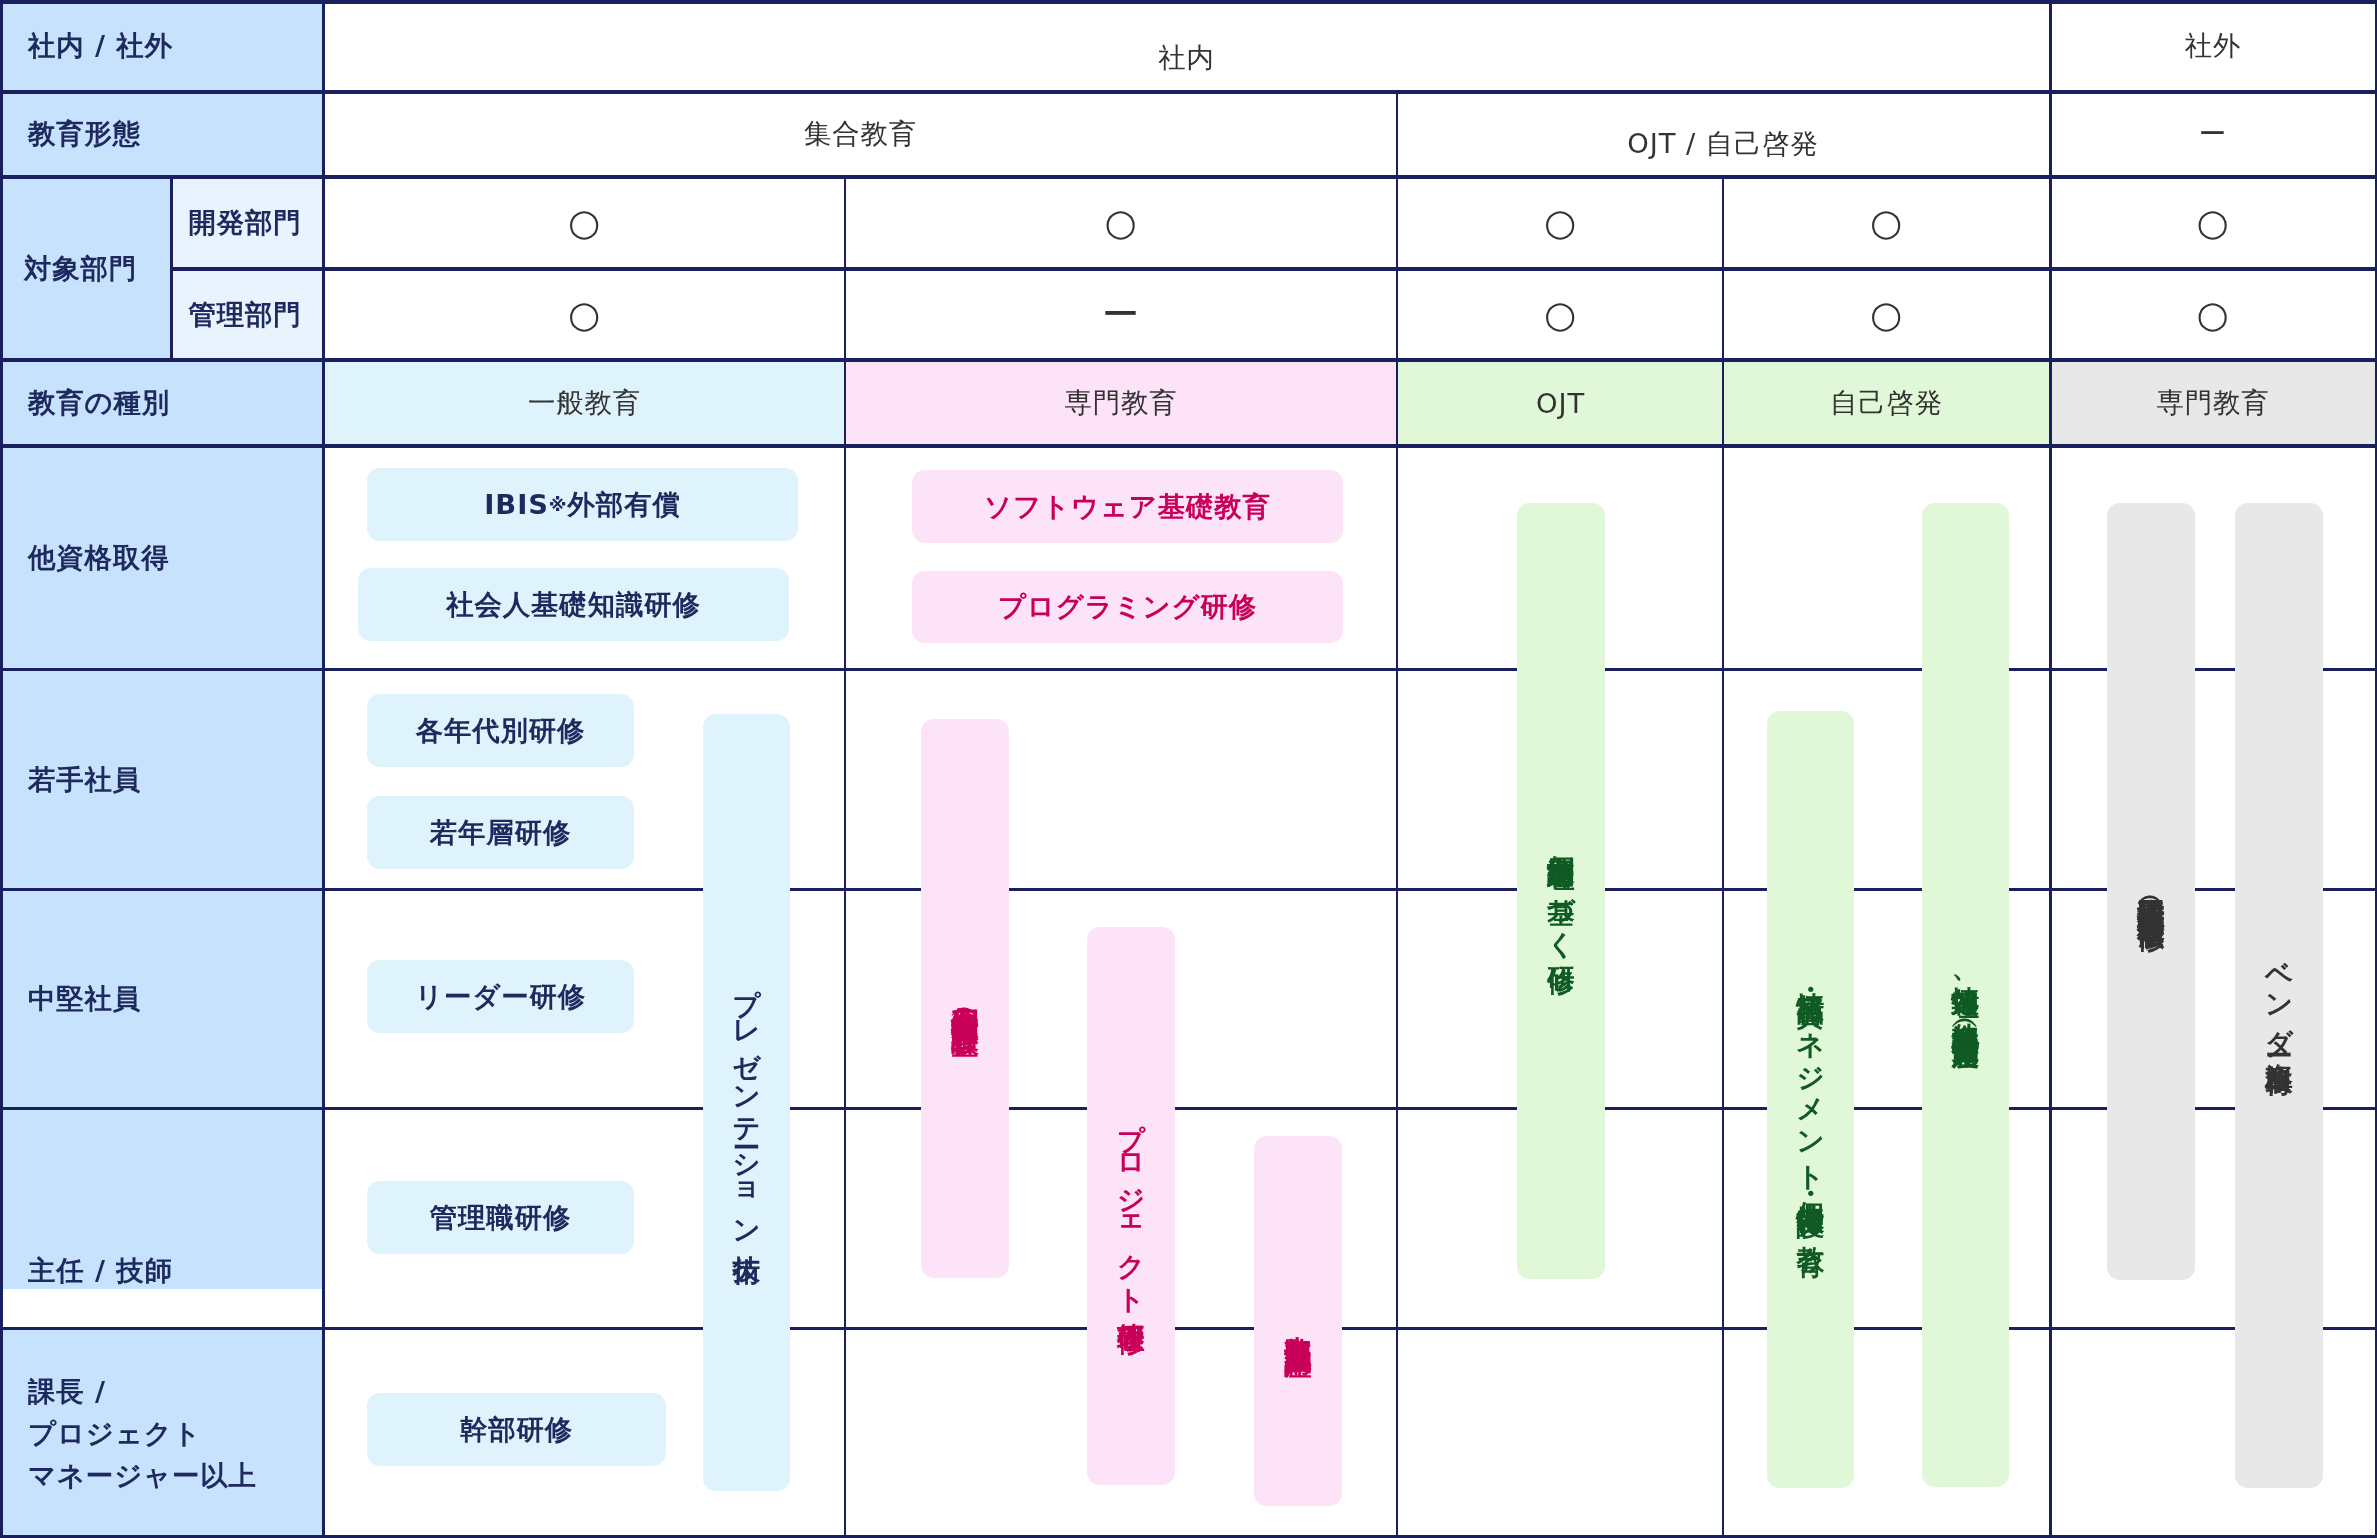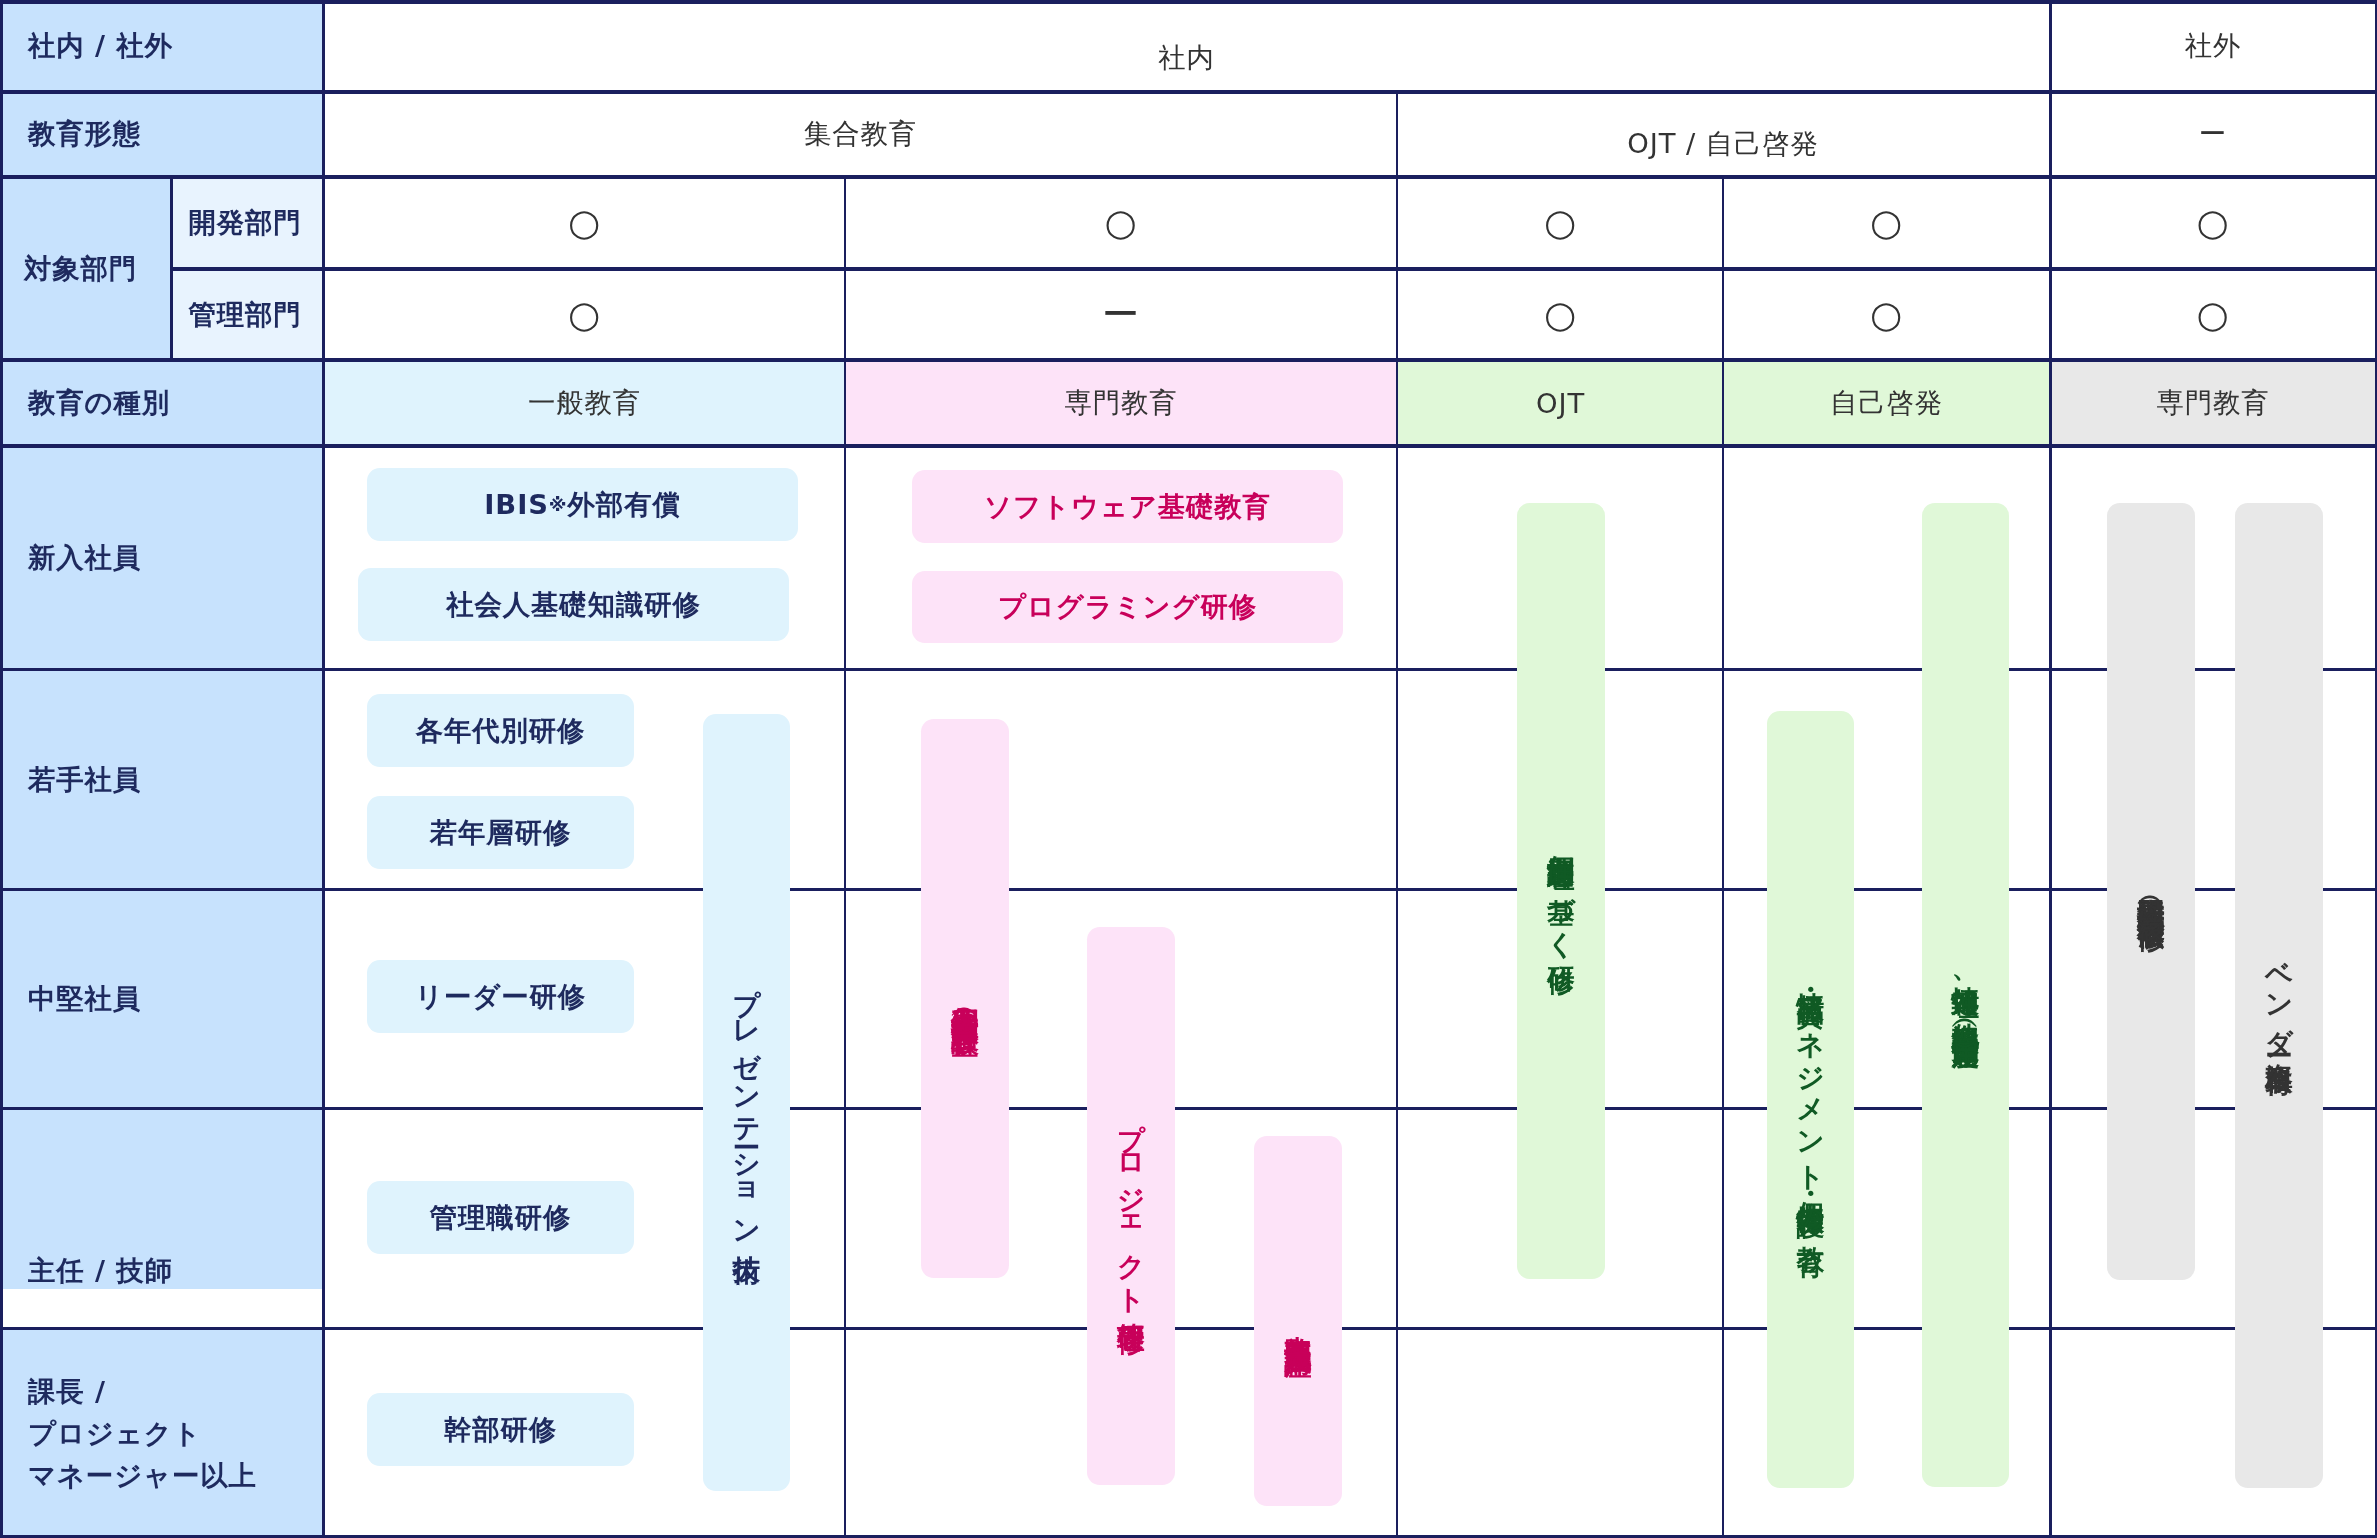--- a/index.html
+++ b/index.html
@@ -42,21 +42,21 @@
 <div class="cell lbl sub" style="left:171px;top:177px;width:152px;height:91px;">
     <span>開発部門</span>
   </div>
 <div class="cell lbl sub" style="left:171px;top:269px;width:152px;height:91px;">
     <span>管理部門</span>
   </div>
 <div class="cell lbl" style="left:0;top:360px;width:323px;height:86px;">
     <span>教育の種別</span>
   </div>
 <div class="cell lbl" style="left:0;top:446px;width:323px;height:224px;">
-    <span>新入社員</span>
+    <span>他資格取得</span>
   </div>
 <div class="cell lbl" style="left:0;top:670px;width:323px;height:219px;">
     <span>若手社員</span>
   </div>
 <div class="cell lbl" style="left:0;top:889px;width:323px;height:219px;">
     <span>中堅社員</span>
   </div>
 <div class="cell lbl" style="left:0;top:1108px;width:323px;height:181px;align-items:flex-end;">
     <span>主任 / 技師</span>
   </div>
@@ -167,21 +167,21 @@
   </div>
 <div class="pill p-general" style="left:367px;top:796px;width:267px;height:73px;">
     <span>若年層研修</span>
   </div>
 <div class="pill p-general" style="left:367px;top:960px;width:267px;height:73px;">
     <span>リーダー研修</span>
   </div>
 <div class="pill p-general" style="left:367px;top:1181px;width:267px;height:73px;">
     <span>管理職研修</span>
   </div>
-<div class="pill p-general" style="left:367px;top:1393px;width:267px;height:73px;">
+<div class="pill p-general" style="left:367px;top:1393px;width:299px;height:73px;">
     <span>幹部研修</span>
   </div>
 <div class="pill p-general v" style="left:703px;top:714px;width:87px;height:777px;">
     <span>プレゼンテーション技術</span>
   </div>
 
 <div class="pill p-special" style="left:912px;top:470px;width:431px;height:73px;">
     <span>ソフトウェア基礎教育</span>
   </div>
 <div class="pill p-special" style="left:912px;top:571px;width:431px;height:72px;">

